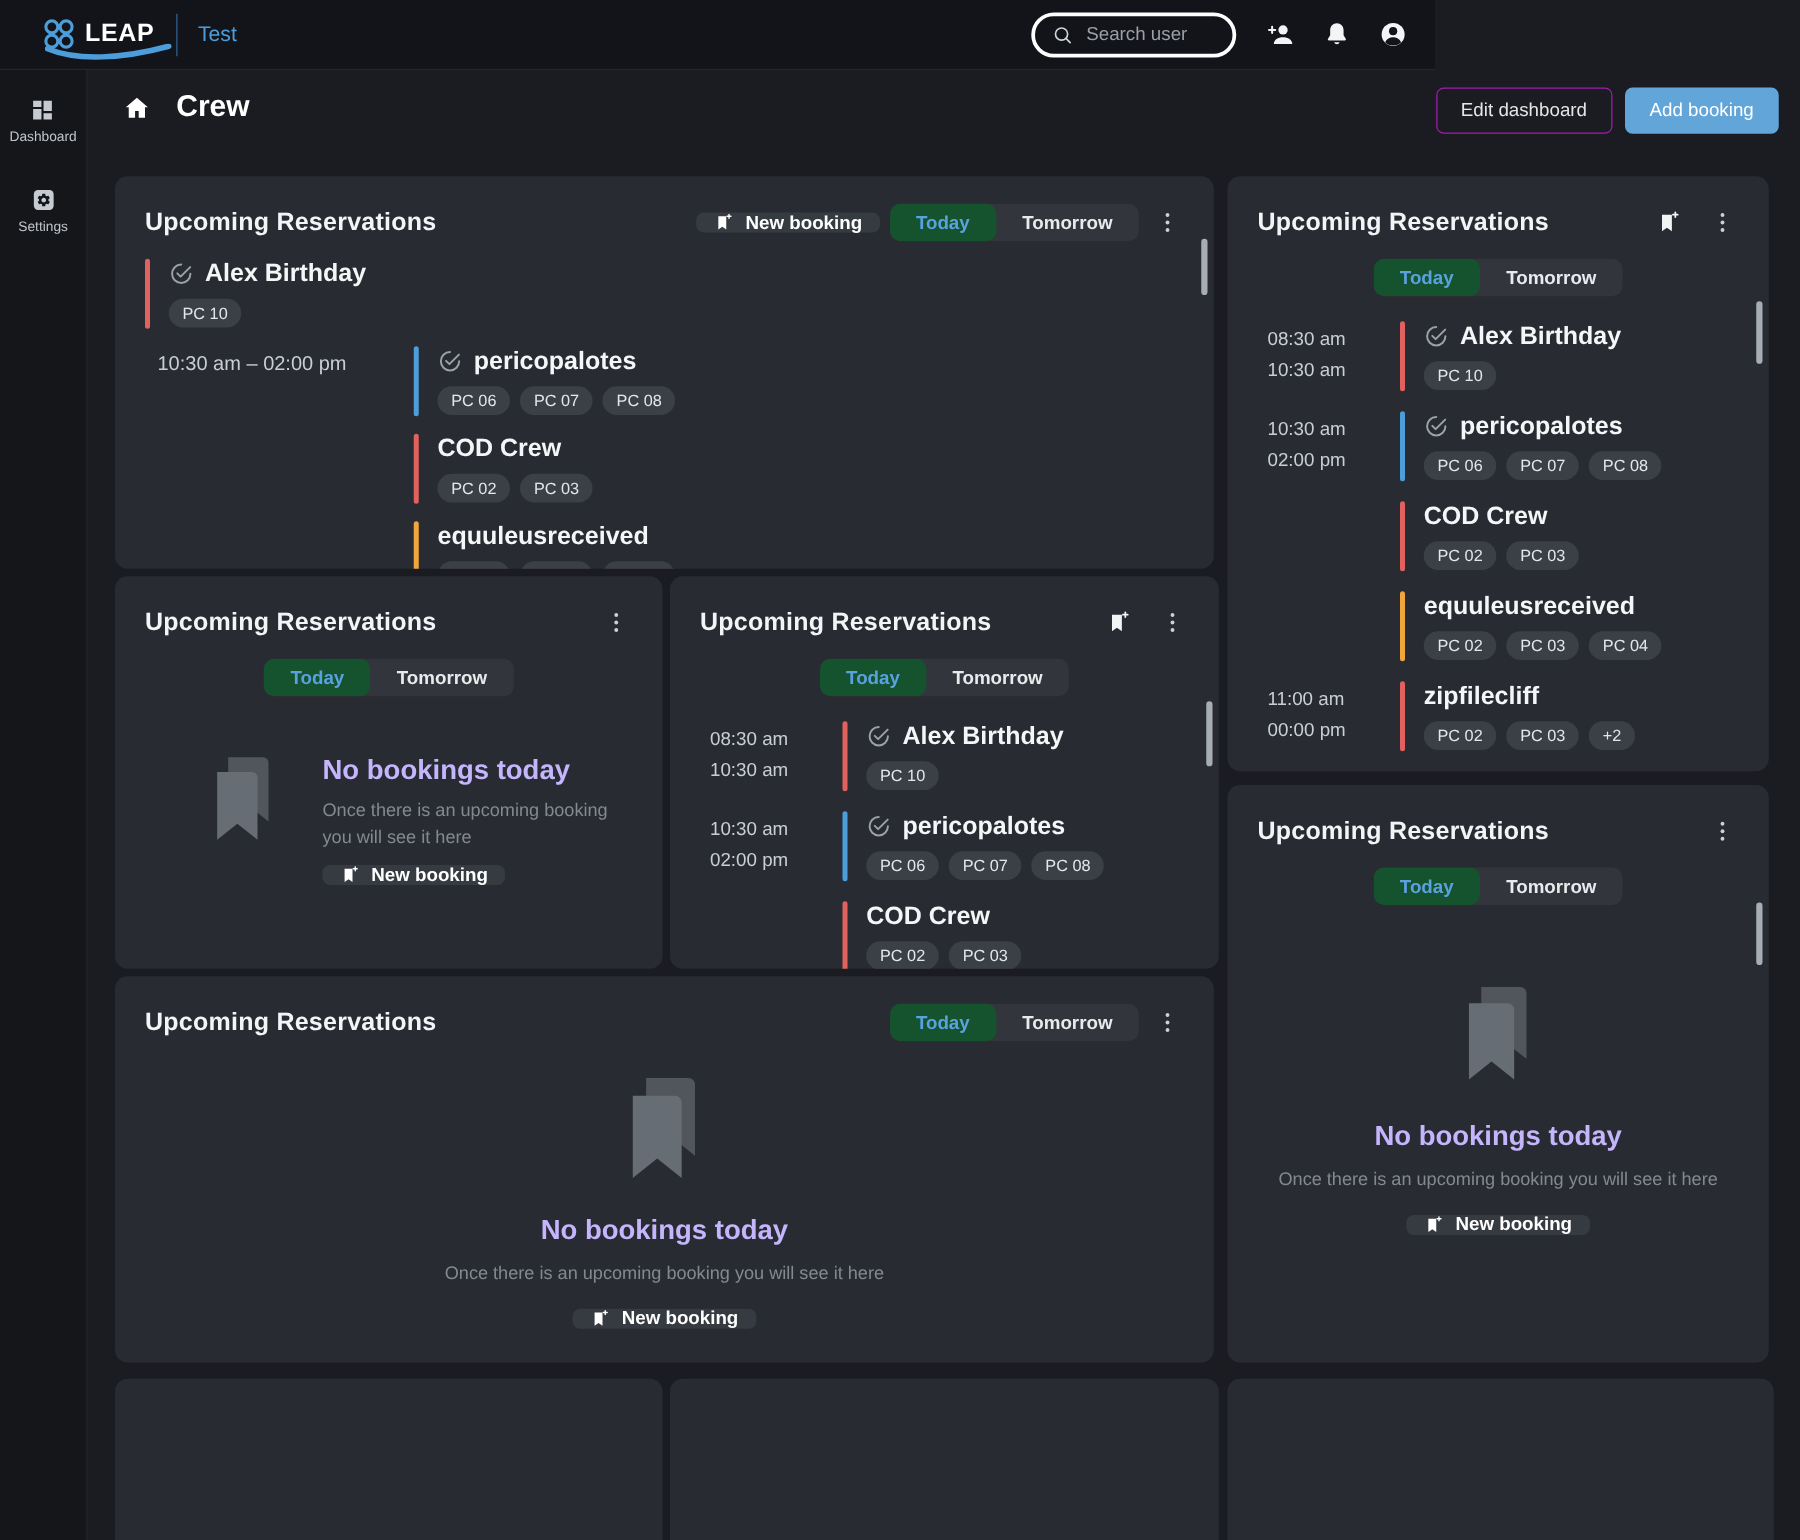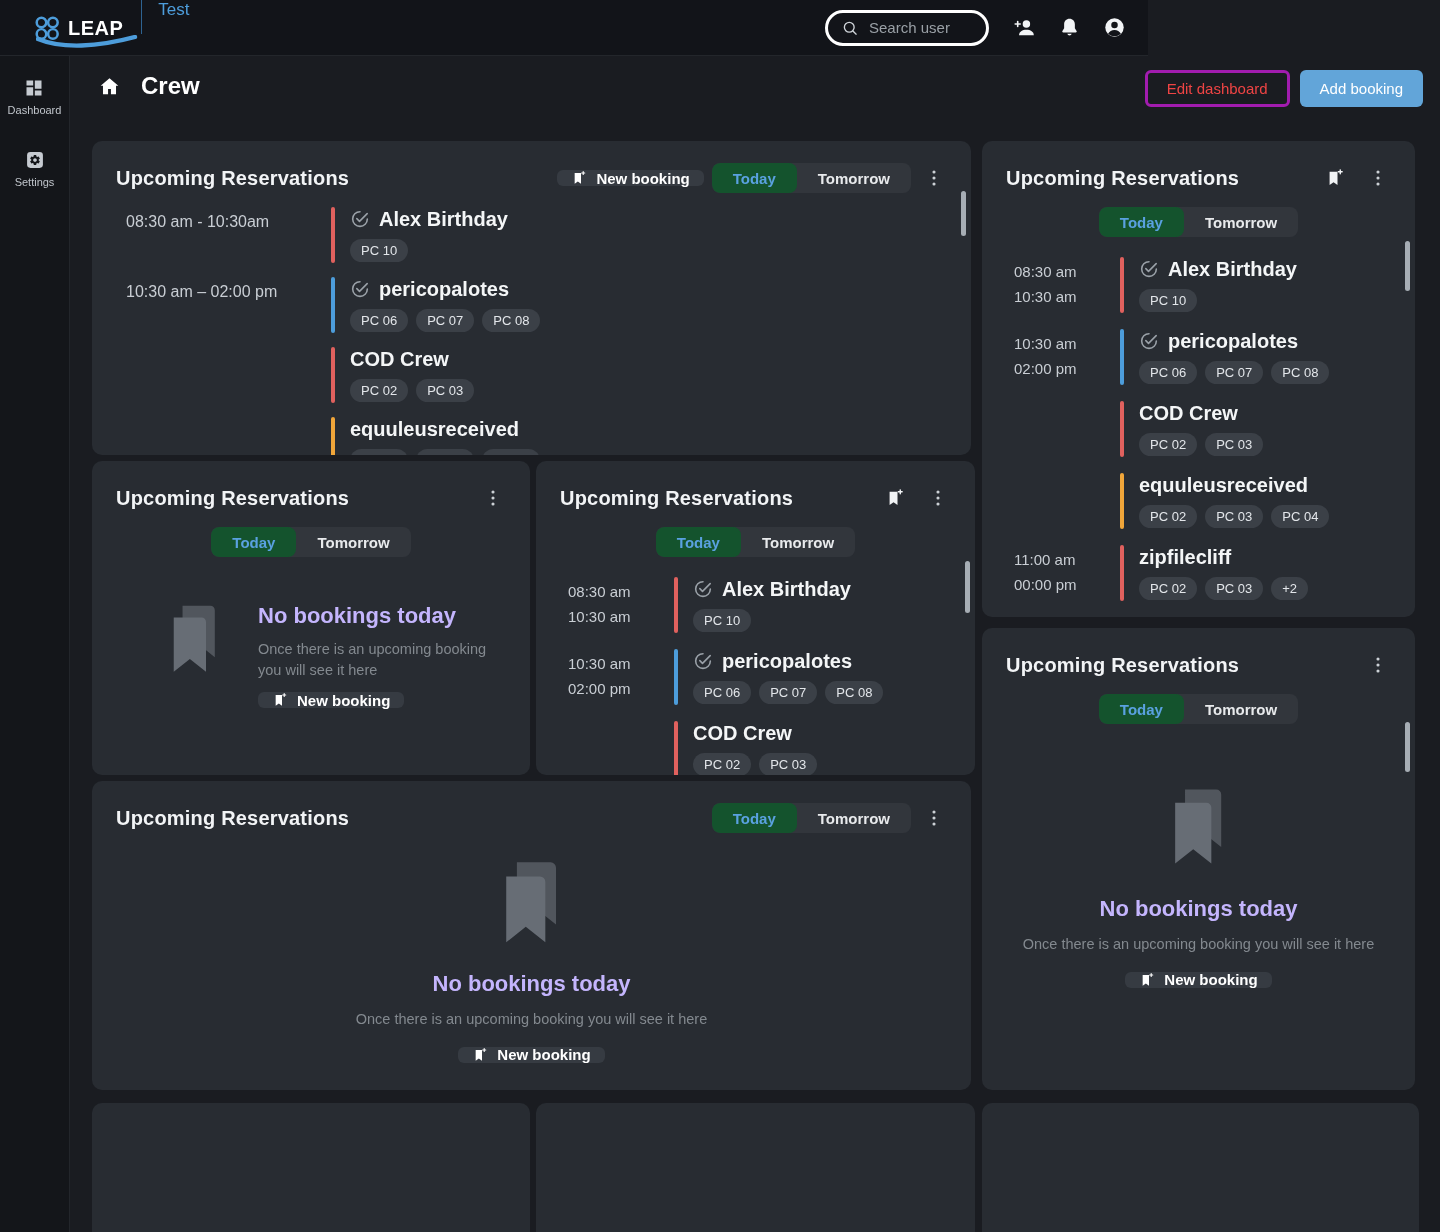--- a/index.html
+++ b/index.html
@@ -9,21 +9,21 @@
     background:#1a1c21;
     font-family:"Liberation Sans", sans-serif;
     color:#e8eaec;
   }
   svg.ic { display:block; }
 
   
   .topbar {
     position:absolute; left:0; top:0; width:1148px; height:56px;
     background:#121419; border-bottom:1px solid #23262b;
-    display:flex; z-index:20;
+    display:flex; align-items:center; z-index:20;
   }
   .brand { display:flex; align-items:center; margin-left:34px; position:relative; height:56px; }
   .brand-mark { width:27px; height:27px; color:#4d9ddb; }
   .brand-name { font-size:20px; font-weight:bold; color:#fff; margin-left:7px; letter-spacing:.5px; }
   .brand-swoosh { position:absolute; left:2px; bottom:7px; width:102px; height:14px; }
   .brand-divider { width:1px; height:34px; background:#2e6391; margin-left:18px; }
   .workspace-name { color:#4d9ddb; font-size:17px; margin-left:16px; }
   .top-actions { margin-left:auto; display:flex; align-items:center; margin-right:22px; }
   .search-pill {
     display:flex; align-items:center; width:164px; height:36px;
@@ -48,22 +48,22 @@
   .side-item svg { width:20px; height:20px; }
   .side-item .lbl { font-size:11px; margin-top:6px; color:#c0c5cb; font-family:Liberation Sans, sans-serif; }
 
   
   .main { position:absolute; left:70px; top:56px; width:1370px; height:1176px; background:#1a1c21; overflow:hidden; }
   .page-head { position:absolute; left:28px; top:16px; display:flex; align-items:center; }
   .page-head svg { width:23px; height:23px; color:#fff; }
   .page-title { font-size:24px; font-weight:bold; color:#fff; margin-left:20px; }
   .head-actions { position:absolute; top:14px; right:17px; display:flex; gap:10px; }
   .btn-outline {
-    height:37px; padding:0 19px; border-radius:6px; border:3px solid #a21caf;
-    background:transparent; color:#ef4444; font-size:15px; font-family:inherit; cursor:pointer;
+    height:37px; padding:0 19px; border-radius:6px; border:1px solid #a21caf;
+    background:transparent; color:#e5e5e5; font-size:15px; font-family:inherit; cursor:pointer;
   }
   .btn-primary {
     height:37px; padding:0 20px; border-radius:6px; border:none;
     background:#62a5d9; color:#fff; font-size:15px; font-family:inherit; cursor:pointer;
   }
 
   
   .card {
     position:absolute; background:#282c32; border-radius:10px;
     padding:22px 24px; overflow:hidden;
@@ -282,21 +282,20 @@
         <button class="seg">Tomorrow</button>
       </div>
       <button class="kebab" style="margin-left:12px">
         <svg class="ic">
             <use href="#i-kebab"></use>
           </svg>
       </button>
     </div>
     <div class="entries">
       <div class="entry">
-        <div class="timecol wide">08:30 am - 10:30am</div>
         <div class="bar red"></div>
         <div class="rescontent">
           <div class="name-row">
             <svg class="ic check">
                 <use href="#i-check"></use>
               </svg>
             <span class="res-name">Alex Birthday</span>
           </div>
           <div class="chips">
             <span class="chip">PC 10</span>

